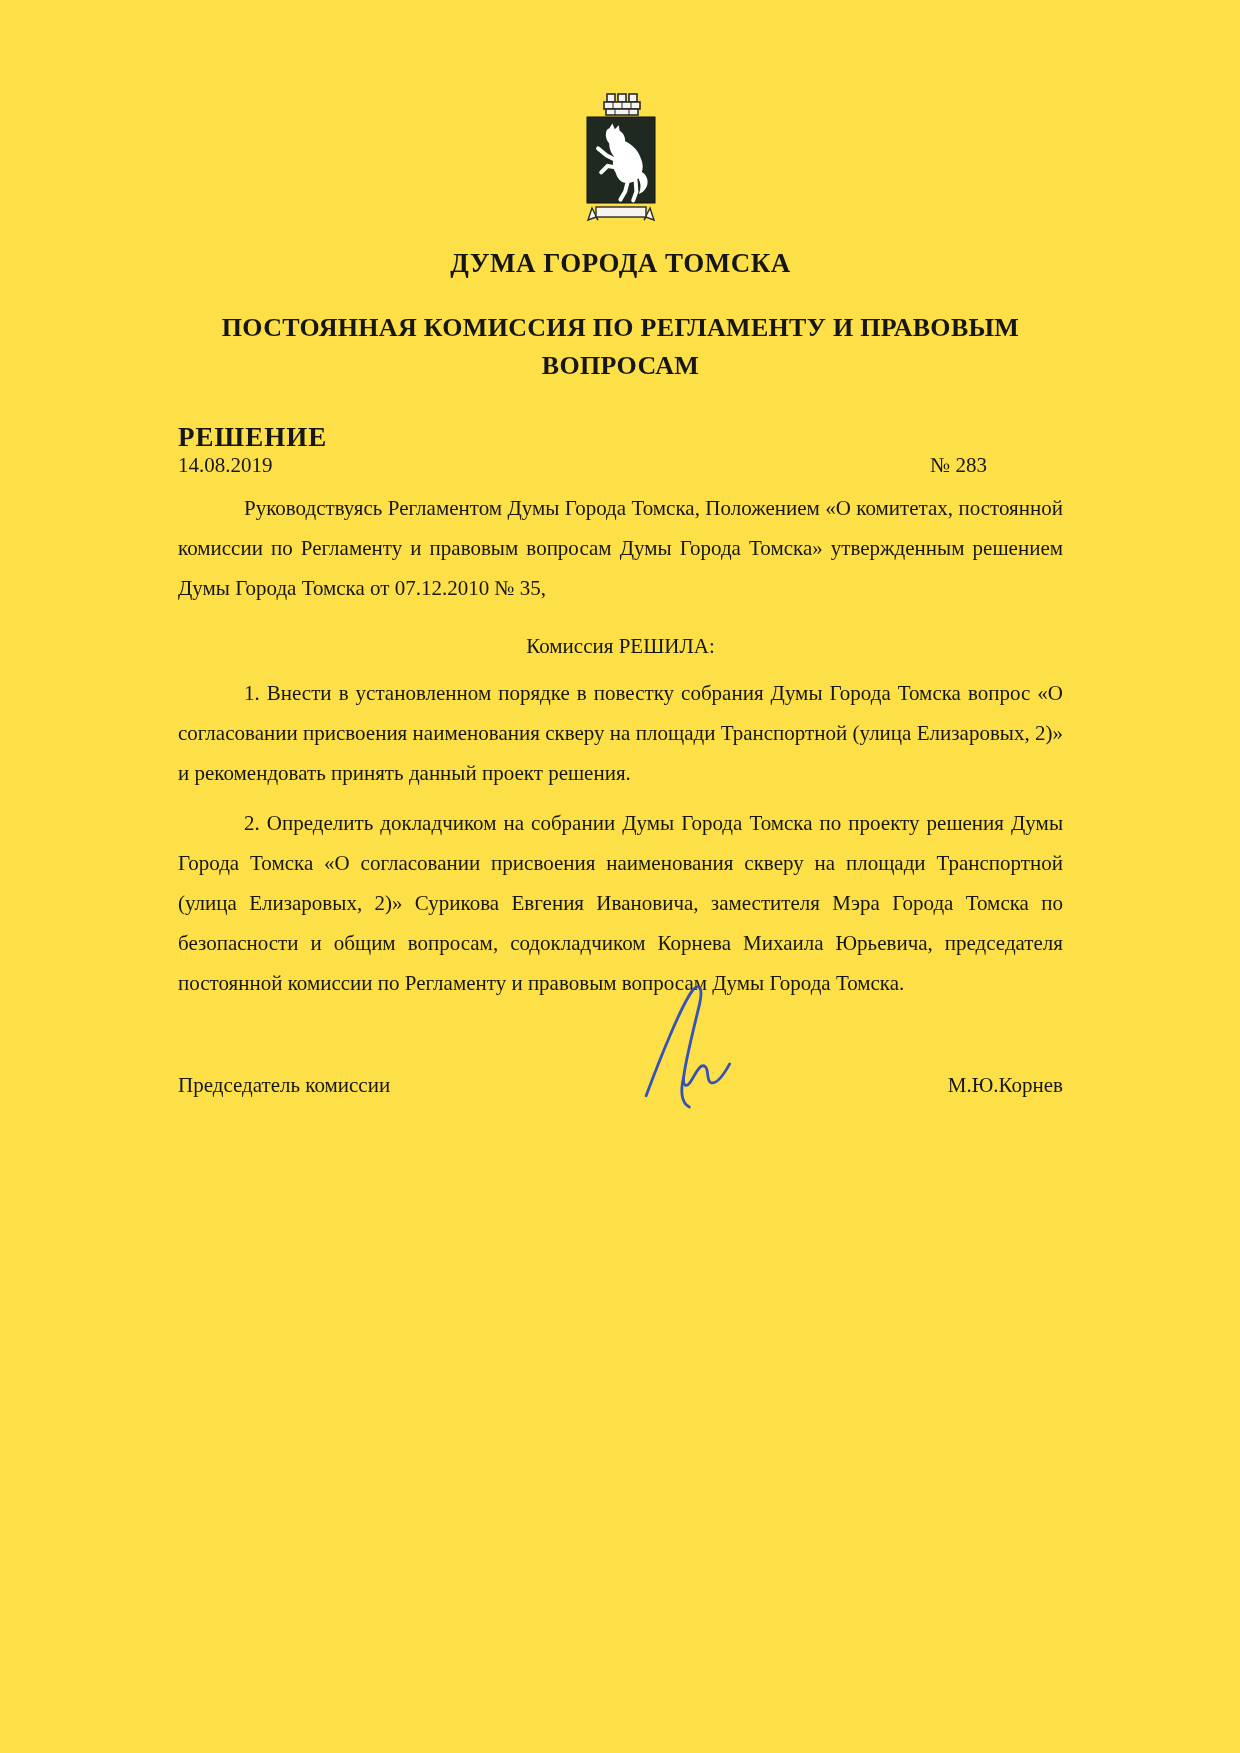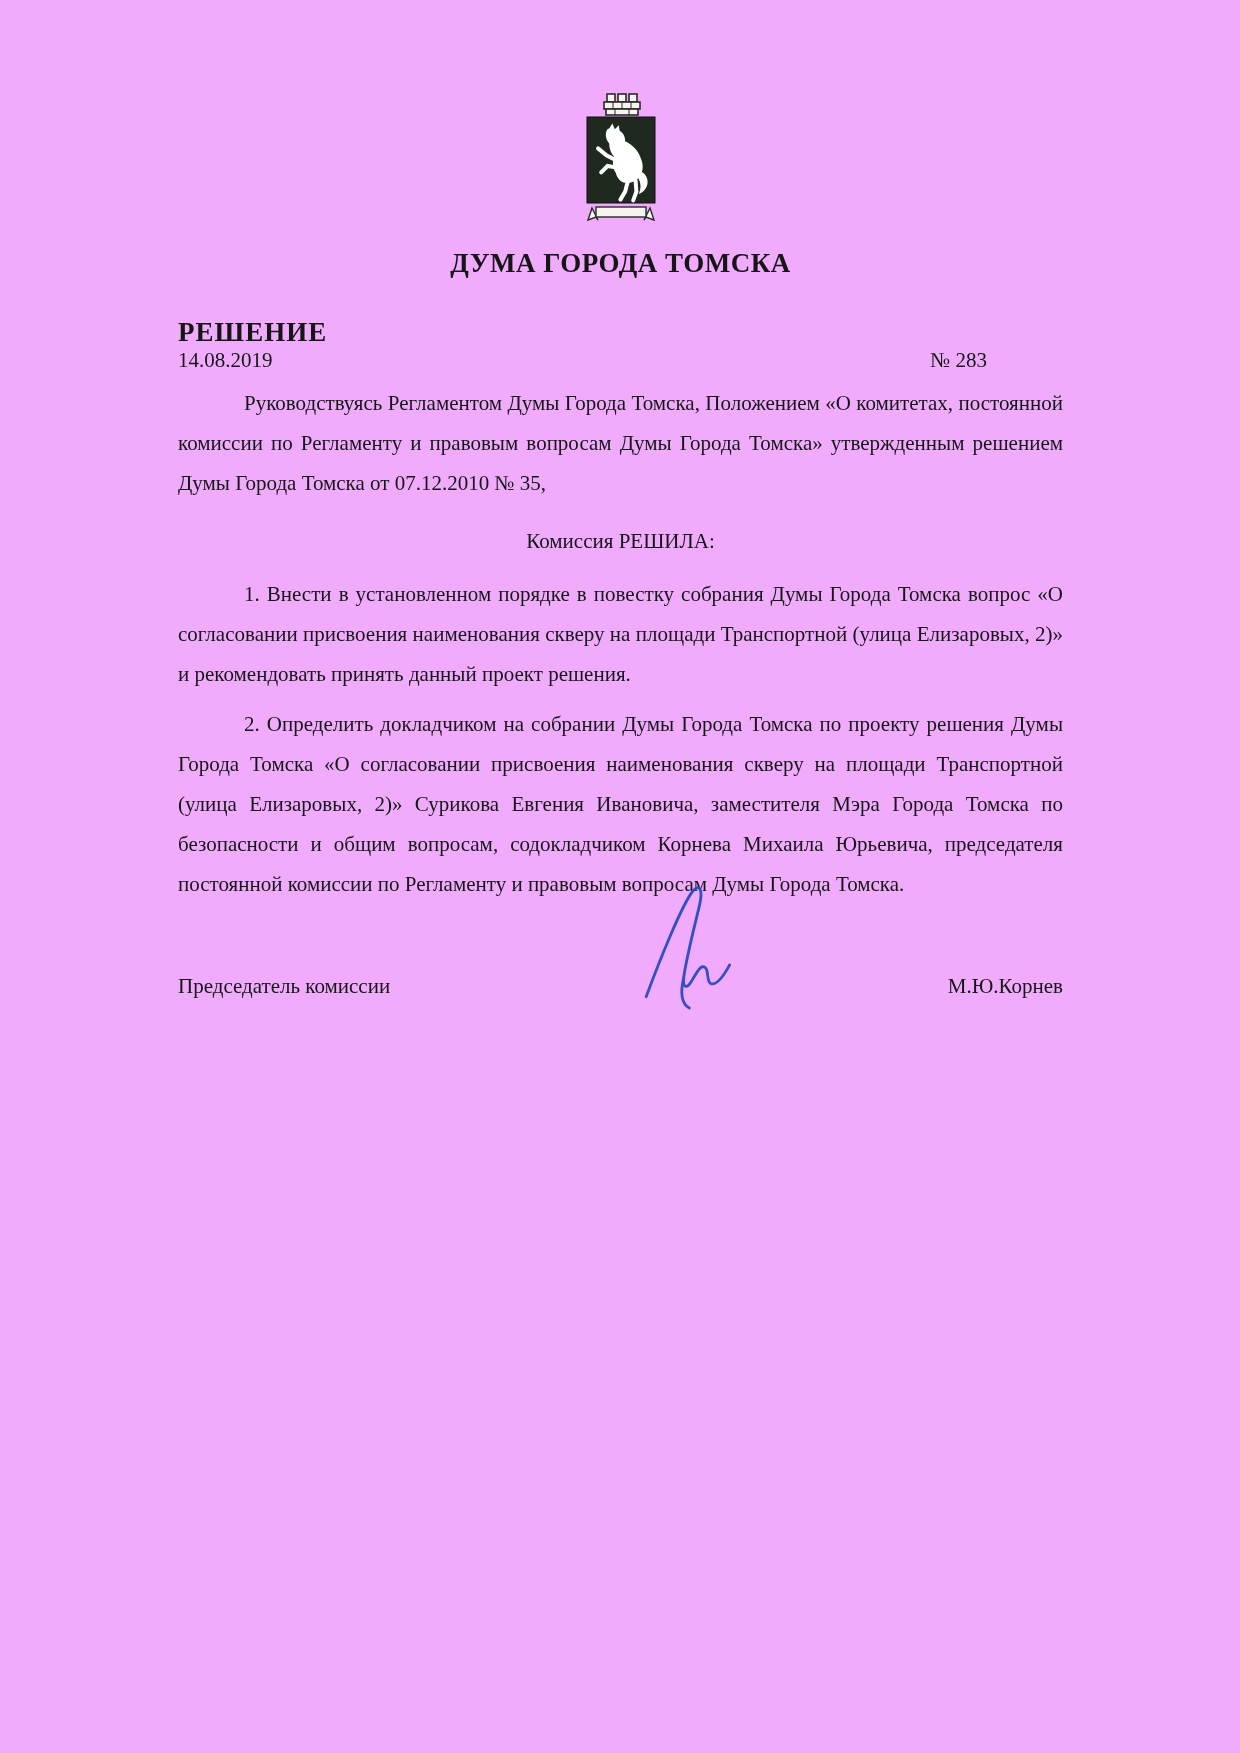--- a/index.html
+++ b/index.html
@@ -7,21 +7,21 @@
   body {
     width:1240px;
     font-family:"Liberation Serif","DejaVu Serif",serif;
     color:#161616;
     -webkit-font-smoothing:antialiased;
   }
   .page {
     position:relative;
     width:1240px;
     min-height:1753px;
-    background:#f0abfc;
+    background:#fde047;
     padding:92px 177px 60px 178px;
   }
   .emblem { width:78px; margin:0 auto 14px auto; display:block; }
   .org-title {
     text-align:center;
     font-size:27px;
     font-weight:bold;
     letter-spacing:0.5px;
     margin-top:8px;
   }
@@ -60,21 +60,21 @@
     font-size:21px;
     line-height:40px;
     text-align:justify;
     text-indent:66px;
     margin-top:10px;
   }
   .resolved {
     text-align:center;
     font-size:21px;
     margin-top:26px;
-    margin-bottom:20px;
+    margin-bottom:14px;
   }
   .sig-row {
     position:relative;
     display:flex;
     justify-content:space-between;
     align-items:baseline;
     margin-top:70px;
     font-size:21px;
   }
   .signer-name { }
@@ -122,20 +122,21 @@
 
     <g fill="#f6f4ee" stroke="#2a2a2a" stroke-width="1.4">
       <path d="M10,116 L6,128 L14,125 L16,128 Z"></path>
       <path d="M68,116 L72,128 L64,125 L62,128 Z"></path>
       <rect x="14" y="115" width="50" height="10"></rect>
     </g>
   </svg>
 
   <div class="org-title">ДУМА ГОРОДА ТОМСКА</div>
 
+  <div class="commission-title">ПОСТОЯННАЯ КОМИССИЯ ПО РЕГЛАМЕНТУ И ПРАВОВЫМ ВОПРОСАМ</div>
 
   <div class="doc-type">РЕШЕНИЕ</div>
 
   <div class="meta-row">
     <span class="doc-date">14.08.2019</span>
     <span class="doc-number">№ 283</span>
   </div>
 
 
   <p class="body-par">Руководствуясь Регламентом Думы Города Томска, Положением «О комитетах, постоянной комиссии по Регламенту и правовым вопросам Думы Города Томска» утвержденным решением Думы Города Томска от 07.12.2010 № 35,</p>

